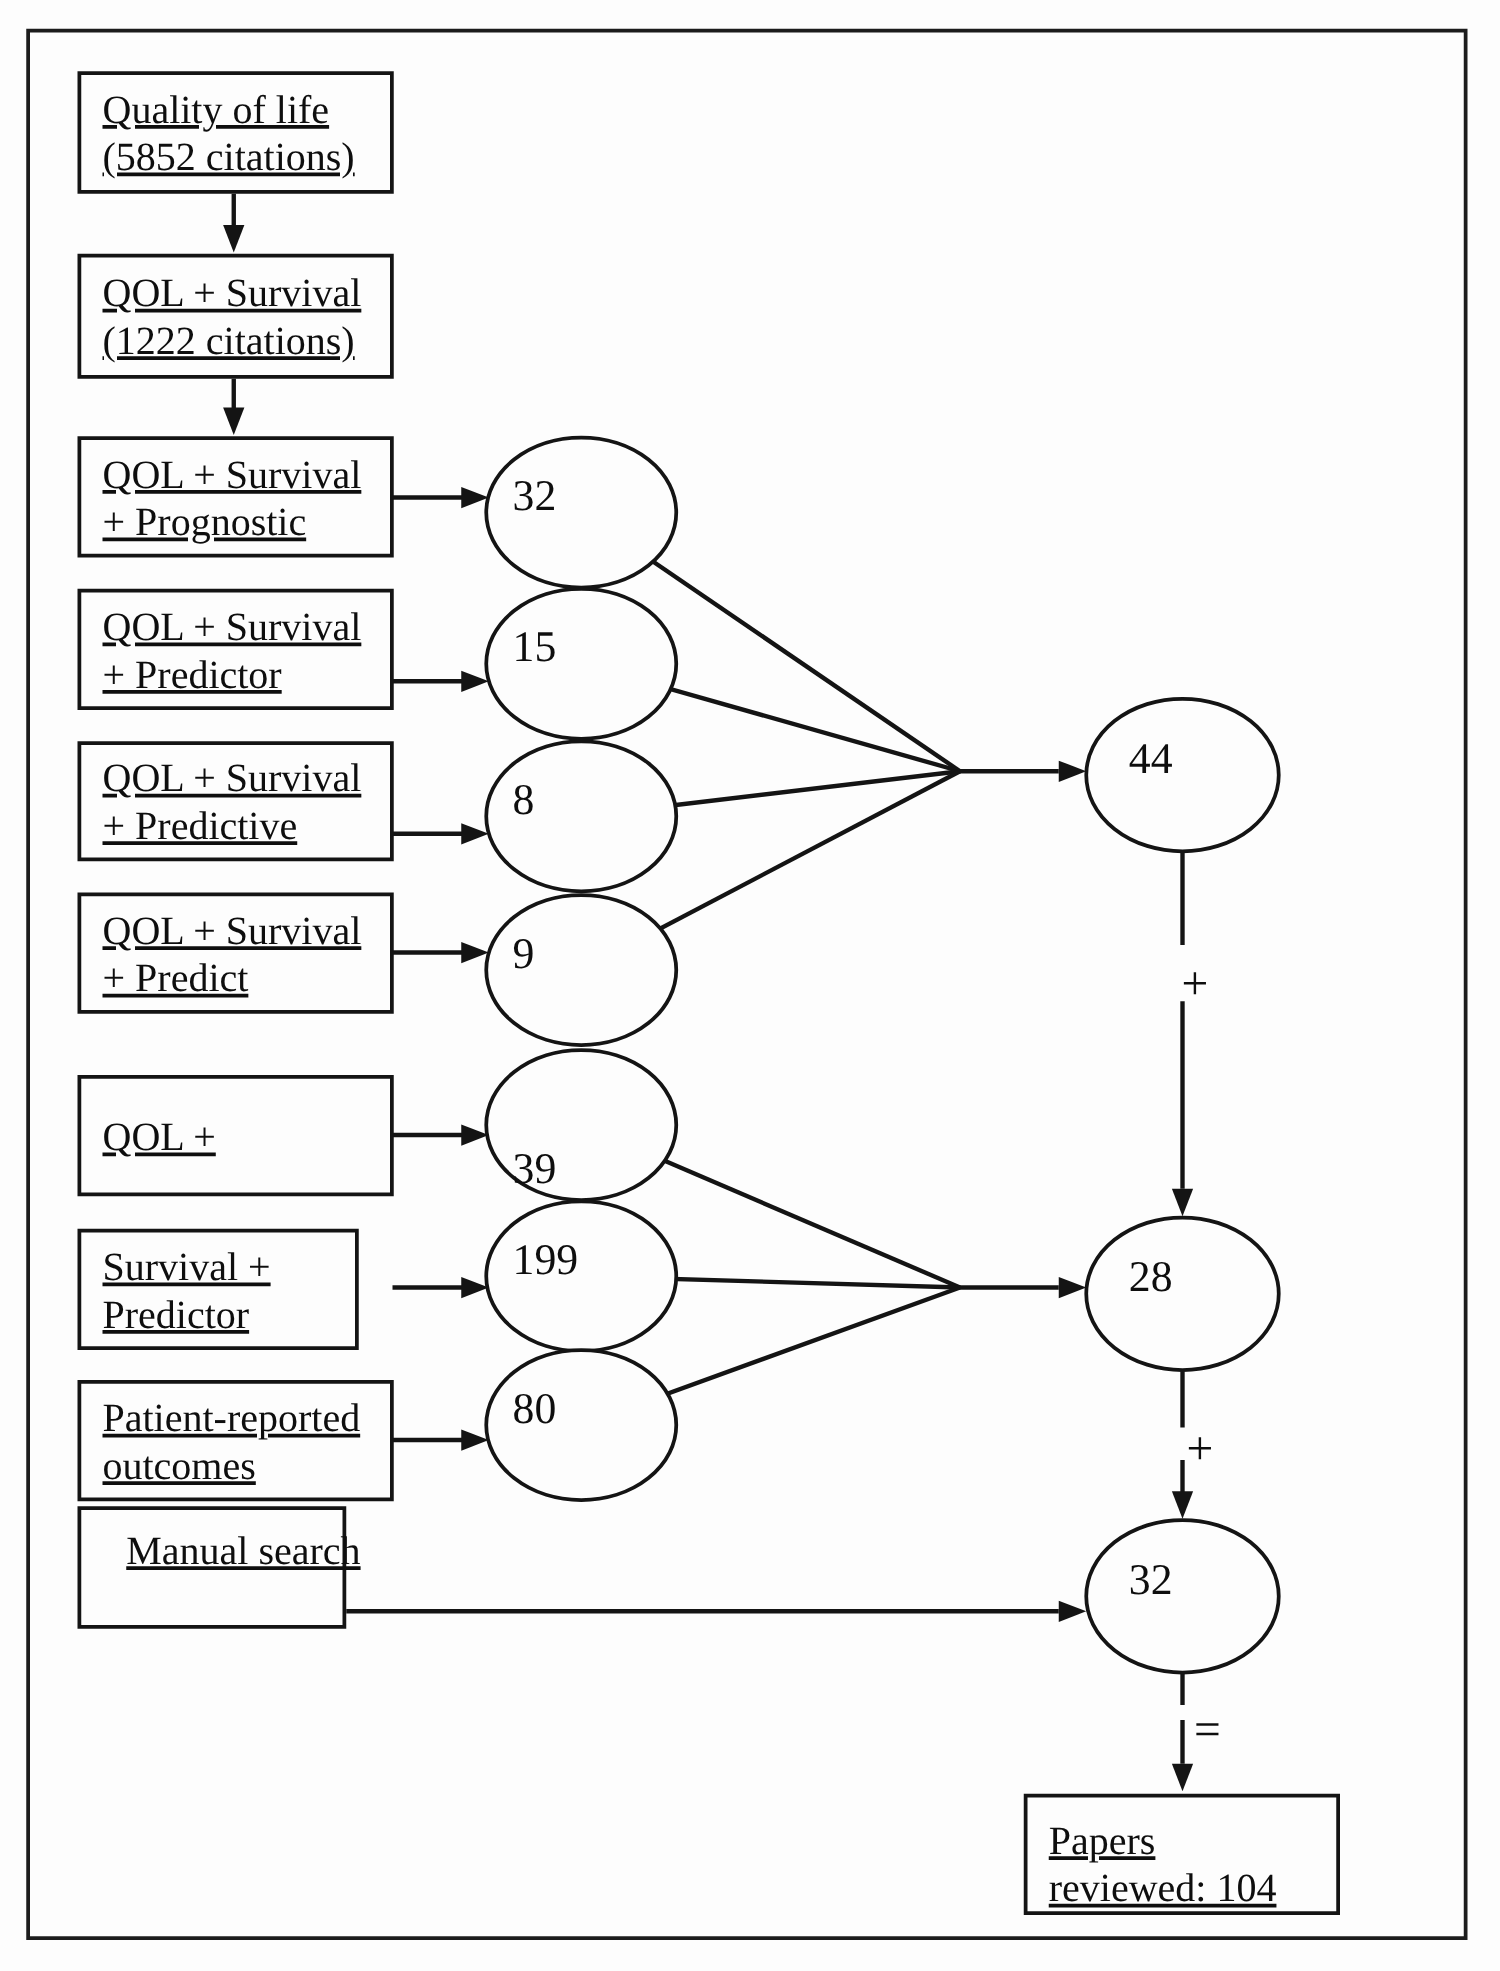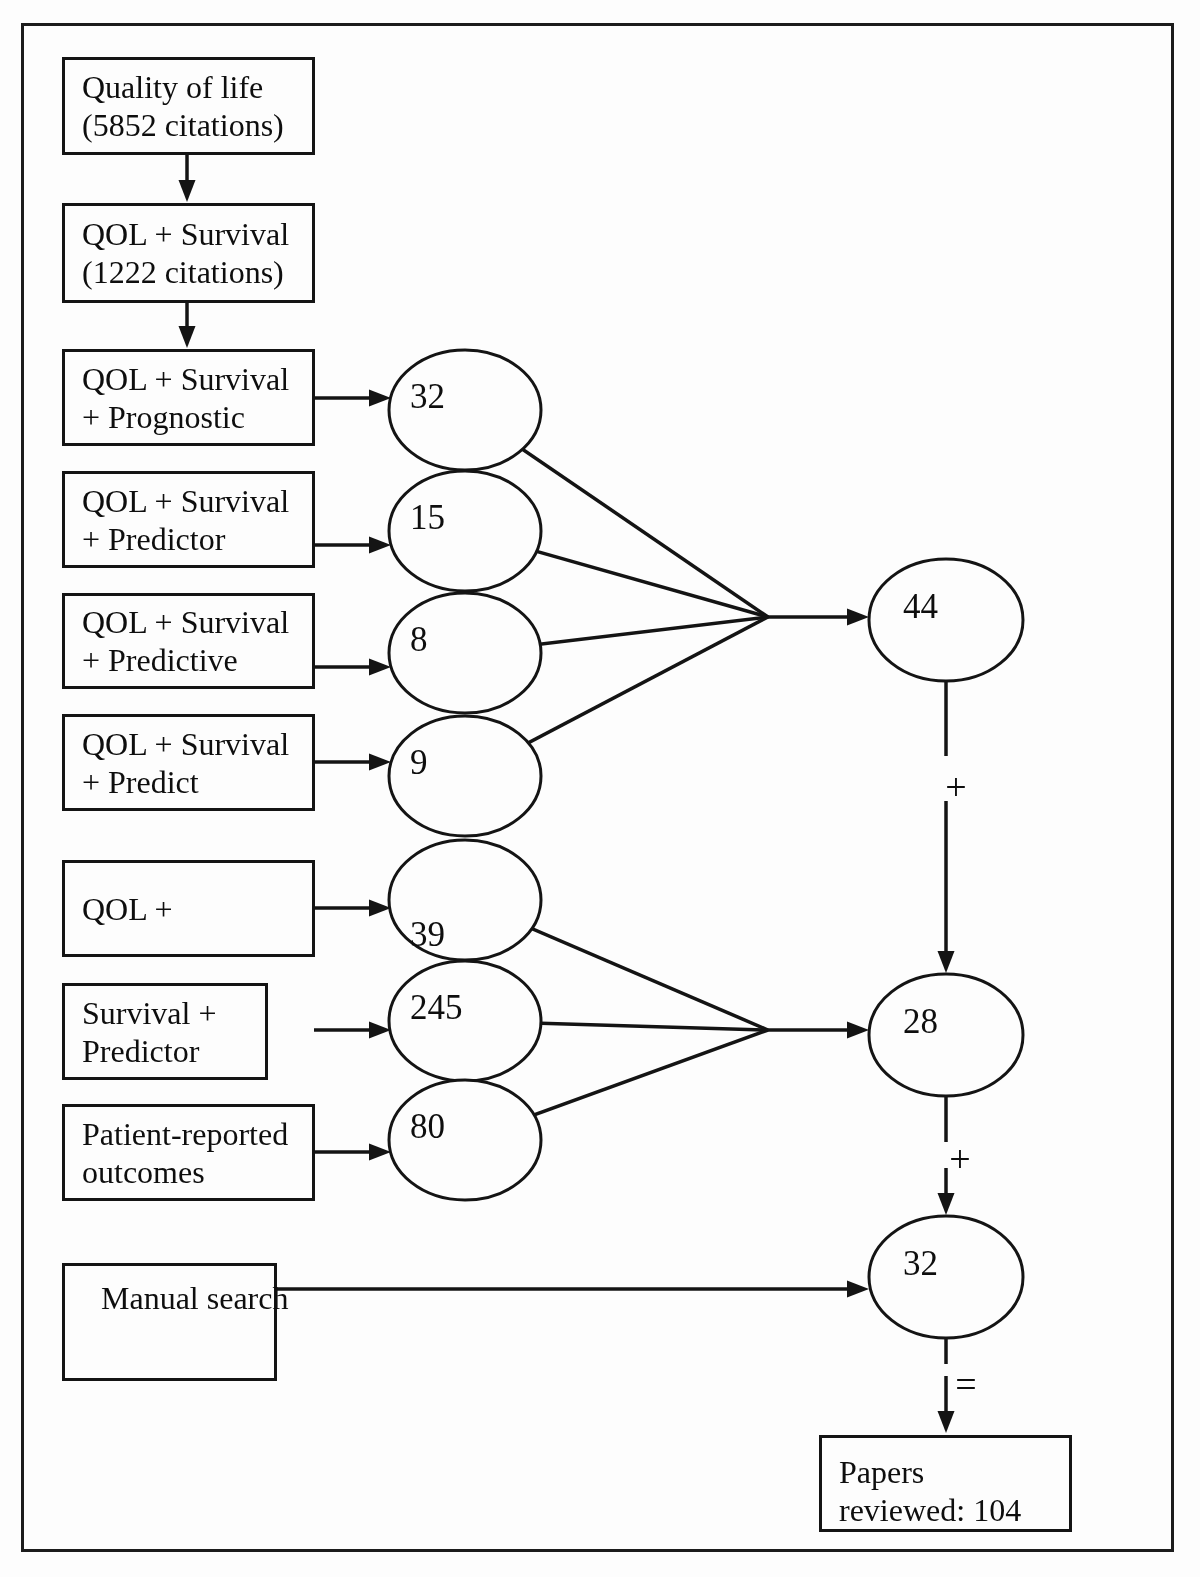--- a/index.html
+++ b/index.html
@@ -42,21 +42,21 @@
     padding-left: 17px;
     padding-right: 4px;
     font-size: 32px;
     line-height: 38px;
     background: transparent;
   }
   .box.single {
     justify-content: flex-start;
     padding-top: 13px;
   }
-  .box span { display: block; white-space: nowrap; }
+  .box span { display: block; white-space: nowrap; text-decoration: underline; }
   .num {
     position: absolute;
     font-size: 35px;
     line-height: 40px;
     white-space: nowrap;
     text-align: right;
   }
   .op {
     position: absolute;
     font-size: 38px;
@@ -192,43 +192,43 @@
     <span>QOL + Survival</span>
     <span>+ Predictive</span>
   </div>
   <div class="box" style="left:62px;top:714px;width:253px;height:97px;">
     <span>QOL + Survival</span>
     <span>+ Predict</span>
   </div>
   <div class="box" style="left:62px;top:860px;width:253px;height:97px;">
     <span>QOL +</span>
   </div>
-  <div class="box" style="left:62px;top:983px;width:206px;height:97px;">
+  <div class="box" style="left:62px;top:983px;width:225px;height:97px;">
     <span>Survival +</span>
     <span>Predictor</span>
   </div>
   <div class="box" style="left:62px;top:1104px;width:253px;height:97px;">
     <span>Patient-reported</span>
     <span>outcomes</span>
   </div>
-  <div class="box single" style="left:62px;top:1263px;width:215px;height:118px;padding-left:36px;">
+  <div class="box single" style="left:62px;top:1205px;width:215px;height:98px;padding-left:36px;">
     <span>Manual search</span>
   </div>
 
   <div class="box" style="left:819px;top:1435px;width:253px;height:97px;justify-content:flex-end;">
     <span>Papers</span>
     <span>reviewed: 104</span>
   </div>
 
   <div class="num" style="left:410px;top:377px;">32</div>
   <div class="num" style="left:410px;top:498px;">15</div>
   <div class="num" style="left:410px;top:620px;">8</div>
   <div class="num" style="left:410px;top:743px;">9</div>
   <div class="num" style="left:410px;top:867px;margin-top:48px;">39</div>
-  <div class="num" style="left:410px;top:988px;">245</div>
+  <div class="num" style="left:410px;top:988px;">199</div>
   <div class="num" style="left:410px;top:1107px;">80</div>
 
   <div class="num" style="left:903px;top:587px;">44</div>
   <div class="num" style="left:903px;top:1002px;">28</div>
   <div class="num" style="left:903px;top:1244px;">32</div>
 
   <div class="op" style="left:956px;top:787px;">+</div>
   <div class="op" style="left:960px;top:1159px;">+</div>
   <div class="op" style="left:966px;top:1384px;">=</div>
 

